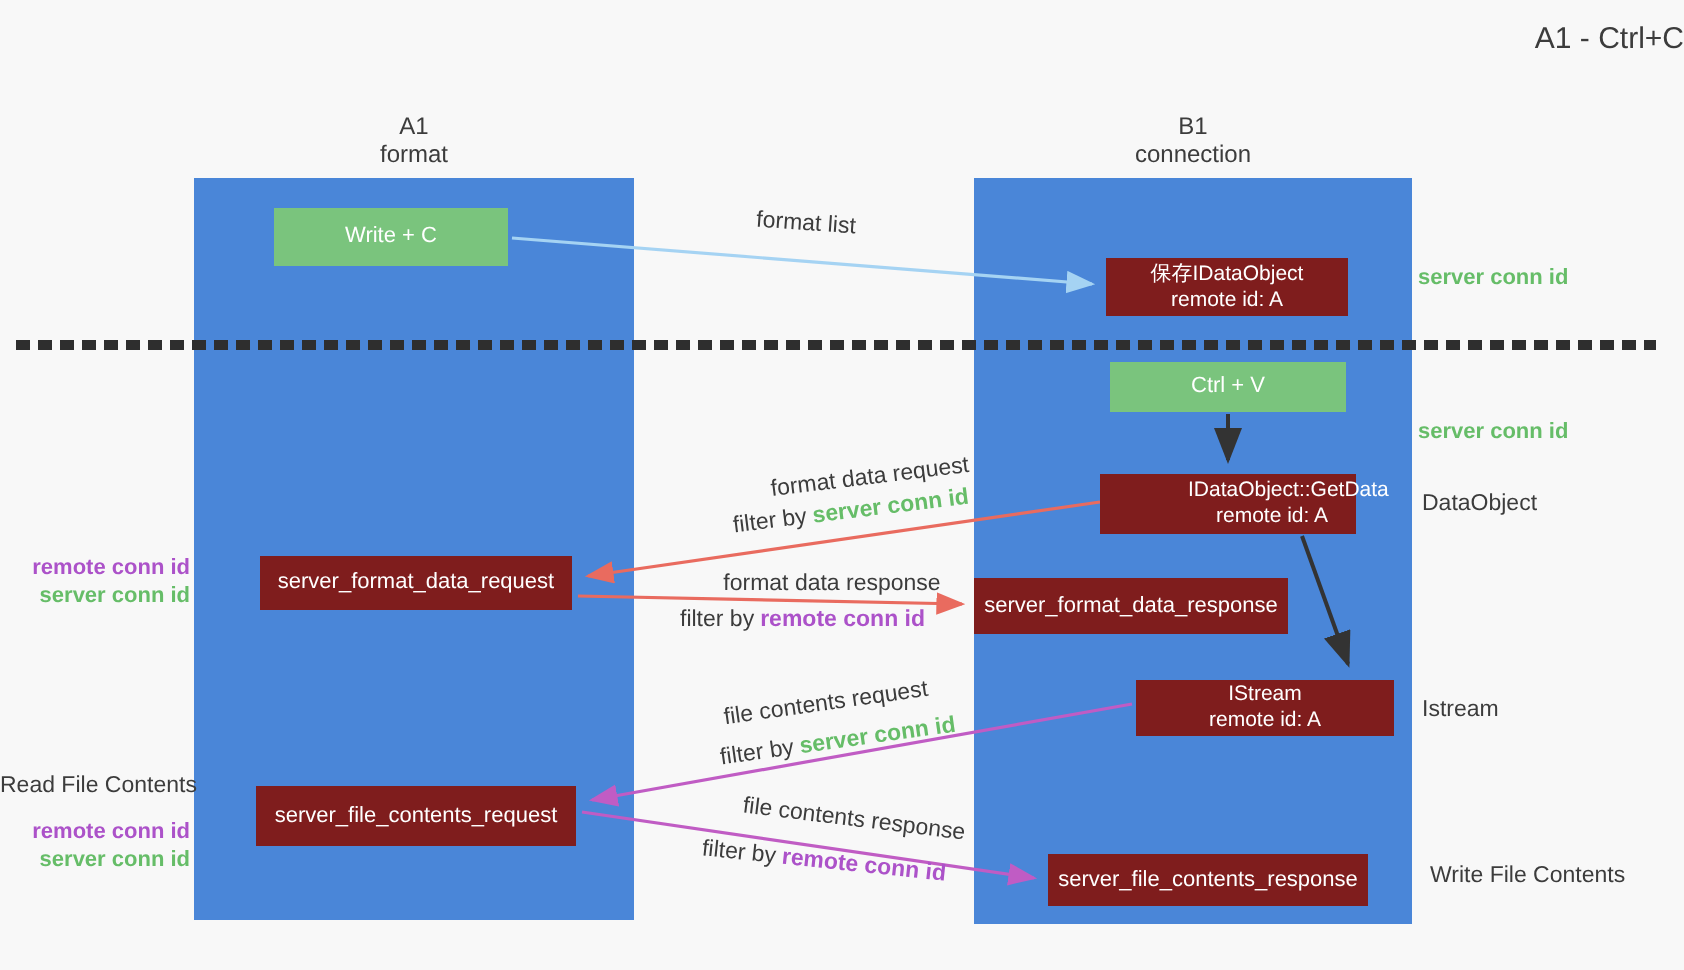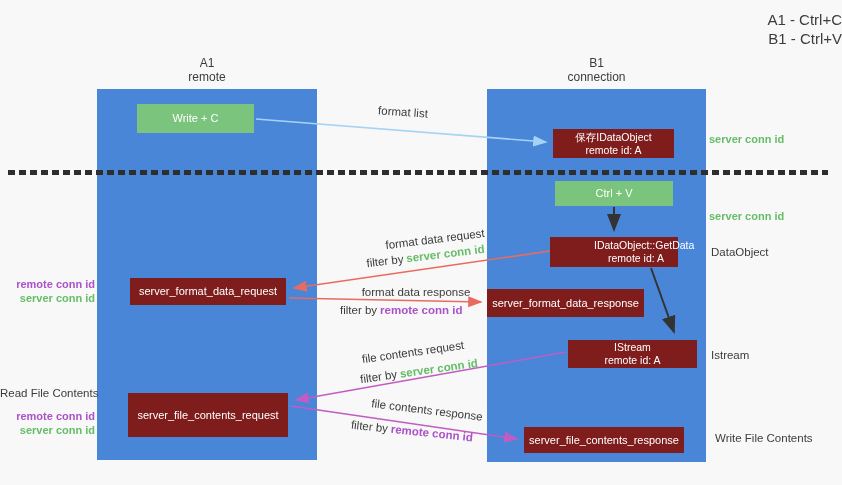--- a/index.html
+++ b/index.html
@@ -32,21 +32,21 @@
         display:flex;flex-direction:column;justify-content:center;box-sizing:border-box;}
   .orange{background:#7f1d1d;}
   .green-box{background:#7ac47d;}
   #node-ctrl-c{left:137px;top:104px;width:117px;height:29px;}
   #node-save-obj{left:553px;top:129px;width:121px;height:29px;font-size:10.5px;}
   #node-ctrl-v{left:555px;top:181px;width:118px;height:25px;}
   #node-getdata{left:550px;top:237px;width:128px;height:30px;font-size:10.5px;padding-left:44px;}
   #node-format-req{left:130px;top:278px;width:156px;height:27px;}
   #node-format-resp{left:487px;top:289px;width:157px;height:28px;}
   #node-istream{left:568px;top:340px;width:129px;height:28px;font-size:10.5px;}
-  #node-file-req{left:128px;top:393px;width:160px;height:44px;}
+  #node-file-req{left:128px;top:393px;width:160px;height:30px;}
   #node-file-resp{left:524px;top:427px;width:160px;height:26px;}
 
   
   .side{position:absolute;font-size:11px;line-height:14px;white-space:nowrap;}
   .dark{color:#3c3c3c;}
   .green-t{color:#66bd68;font-weight:bold;}
   .purple-t{color:#ac52c9;font-weight:bold;}
   #sc-top{left:709px;top:132px;}
   #sc-mid{left:709px;top:209px;}
   #lbl-dataobject{left:711px;top:245px;font-size:11.5px;}
@@ -70,26 +70,25 @@
   #al-fcresp{left:371px;top:404px;width:112px;transform:rotate(7deg);}
   #al-fby4{left:350px;top:425px;width:124px;transform:rotate(6deg);}
 </style>
 </head>
 <body>
 
 <div id="canvas">
 
   <div id="title">
     <div>A1 - Ctrl+C</div>
-    <div>B1 - Ctrl+V</div>
   </div>
 
   <div id="header-a" class="lane-header">
     <div>A1</div>
-    <div>remote</div>
+    <div>format</div>
   </div>
   <div id="header-b" class="lane-header">
     <div>B1</div>
     <div>connection</div>
   </div>
 
   <div id="lane-a" class="lane"></div>
   <div id="lane-b" class="lane"></div>
 
   <div id="separator"></div>

